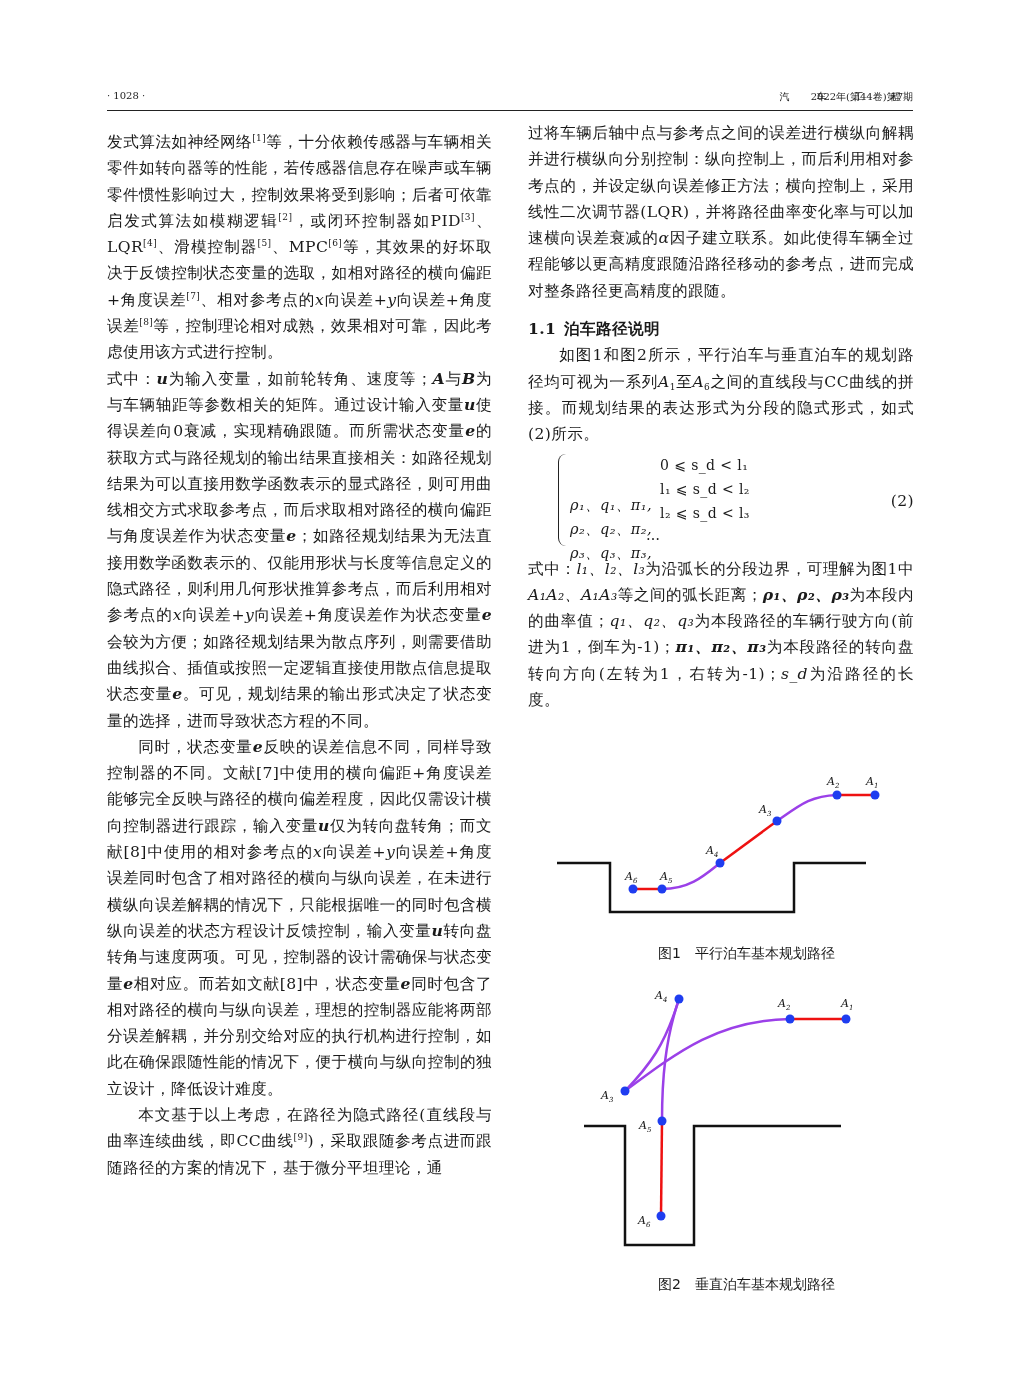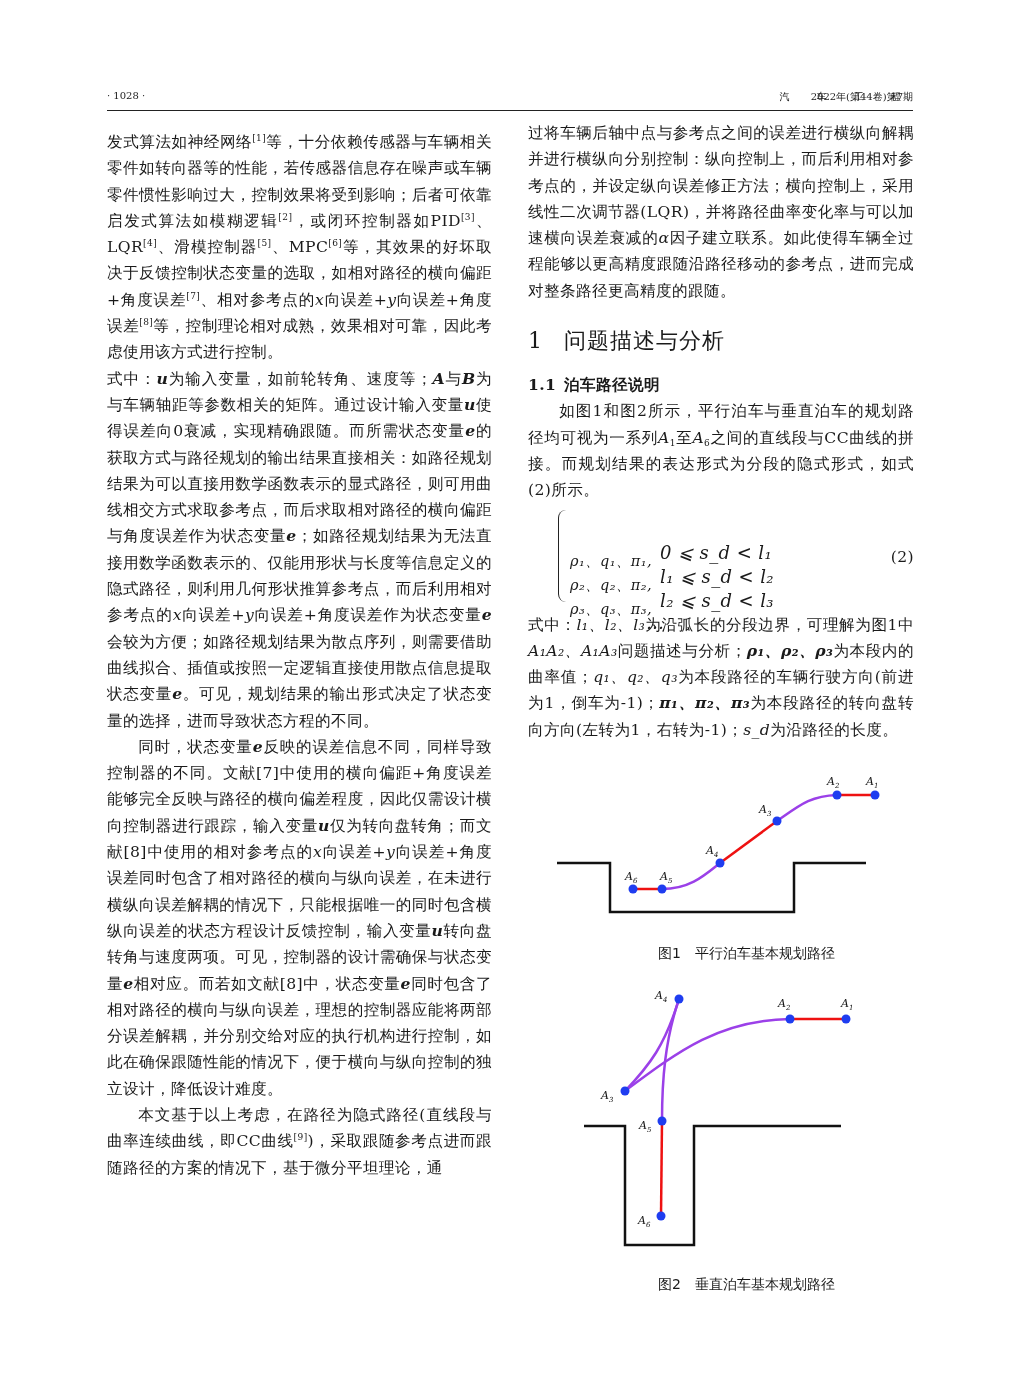--- a/index.html
+++ b/index.html
@@ -23,21 +23,21 @@
   .eq .expr { position:absolute; left:34px; font-weight:bold; font-style:italic; }
   .eq .num { position:absolute; right:0; }
   .sec1 { font-size:22px; margin:22px 0 16px 0; line-height:30px; letter-spacing:1px; }
   .sec1 .n { display:inline-block; width:36px; }
   .sec11 { font-weight:bold; font-size:15.6px; margin-top:12px; font-family:"DejaVu Sans", sans-serif; }
   .sec11 .n { display:inline-block; width:36px; font-family:"DejaVu Serif", serif; }
   .piecewise { position:relative; height:98px; margin:4px 0 6px 0; }
   .piecewise .brace { position:absolute; left:30px; top:2px; width:8px; height:92px;
                       border-left:1.2px solid #222; border-radius:8px 0 0 8px; }
   .piecewise .row { position:absolute; left:42px; font-style:italic; font-size:14.5px;margin-top:40px; }
-  .piecewise .cond { position:absolute; left:132px; font-style:italic; font-size:18px;margin-top:32px; }
+  .piecewise .cond { position:absolute; left:132px; font-size:14px; }
   .piecewise .num { position:absolute; right:0; top:36px; }
   .fig { position:absolute; }
   .caption { position:absolute; font-size:14px; font-family:"DejaVu Sans", sans-serif;margin-left:32px; }
   svg text { font-family:"DejaVu Serif", serif; font-style:italic; }
 </style>
 </head>
 <body>
 
 <div class="header">
   <span class="pg">· 1028 ·</span>
@@ -53,39 +53,38 @@
   <p><span>式中：</span><span class="bi">u</span><span>为输入变量，如前轮转角、速度等；</span><span class="bi">A</span><span>与</span><span class="bi">B</span><span>为与车辆轴距等参数相关的矩阵。通过设计输入变量</span><span class="bi">u</span><span>使得误差向0衰减，实现精确跟随。而所需状态变量</span><span class="bi">e</span><span>的获取方式与路径规划的输出结果直接相关：如路径规划结果为可以直接用数学函数表示的显式路径，则可用曲线相交方式求取参考点，而后求取相对路径的横向偏距与角度误差作为状态变量</span><span class="bi">e</span><span>；如路径规划结果为无法直接用数学函数表示的、仅能用形状与长度等信息定义的隐式路径，则利用几何形状推算参考点，而后利用相对参考点的</span><span class="it">x</span><span>向误差+</span><span class="it">y</span><span>向误差+角度误差作为状态变量</span><span class="bi">e</span><span>会较为方便；如路径规划结果为散点序列，则需要借助曲线拟合、插值或按照一定逻辑直接使用散点信息提取状态变量</span><span class="bi">e</span><span>。可见，规划结果的输出形式决定了状态变量的选择，进而导致状态方程的不同。</span></p>
 
   <p class="indent"><span>同时，状态变量</span><span class="bi">e</span><span>反映的误差信息不同，同样导致控制器的不同。文献[7]中使用的横向偏距+角度误差能够完全反映与路径的横向偏差程度，因此仅需设计横向控制器进行跟踪，输入变量</span><span class="bi">u</span><span>仅为转向盘转角；而文献[8]中使用的相对参考点的</span><span class="it">x</span><span>向误差+</span><span class="it">y</span><span>向误差+角度误差同时包含了相对路径的横向与纵向误差，在未进行横纵向误差解耦的情况下，只能根据唯一的同时包含横纵向误差的状态方程设计反馈控制，输入变量</span><span class="bi">u</span><span>转向盘转角与速度两项。可见，控制器的设计需确保与状态变量</span><span class="bi">e</span><span>相对应。而若如文献[8]中，状态变量</span><span class="bi">e</span><span>同时包含了相对路径的横向与纵向误差，理想的控制器应能将两部分误差解耦，并分别交给对应的执行机构进行控制，如此在确保跟随性能的情况下，便于横向与纵向控制的独立设计，降低设计难度。</span></p>
 
   <p class="indent"><span>本文基于以上考虑，在路径为隐式路径(直线段与曲率连续曲线，即CC曲线</span><sup>[9]</sup><span>)，采取跟随参考点进而跟随路径的方案的情况下，基于微分平坦理论，通</span></p>
 </div>
 
 <div class="col col-right">
   <p><span>过将车辆后轴中点与参考点之间的误差进行横纵向解耦并进行横纵向分别控制：纵向控制上，而后利用相对参考点的，并设定纵向误差修正方法；横向控制上，采用线性二次调节器(LQR)，并将路径曲率变化率与可以加速横向误差衰减的</span><span class="it">α</span><span>因子建立联系。如此使得车辆全过程能够以更高精度跟随沿路径移动的参考点，进而完成对整条路径更高精度的跟随。</span></p>
 
-  <div class="sec1"><span class="n">1</span><span>问题描述与分析</span></div>
 
   <div class="sec11"><span class="n">1.1</span><span>泊车路径说明</span></div>
 
   <p class="indent"><span>如图1和图2所示，平行泊车与垂直泊车的规划路径均可视为一系列</span><span class="it">A</span><sub>1</sub><span>至</span><span class="it">A</span><sub>6</sub><span>之间的直线段与CC曲线的拼接。而规划结果的表达形式为分段的隐式形式，如式(2)所示。</span></p>
 
   <div class="piecewise">
     <div class="brace"></div>
     <span class="row" style="top:0px">ρ₁、q₁、π₁,</span>
     <span class="cond" style="top:0px">0 ⩽ s_d &lt; l₁</span>
     <span class="row" style="top:24px">ρ₂、q₂、π₂,</span>
     <span class="cond" style="top:24px">l₁ ⩽ s_d &lt; l₂</span>
     <span class="row" style="top:48px">ρ₃、q₃、π₃,</span>
     <span class="cond" style="top:48px">l₂ ⩽ s_d &lt; l₃</span>
     <span class="cond" style="top:70px;left:118px">…</span>
     <span class="num">(2)</span>
   </div>
 
-  <p><span>式中：</span><span class="it">l₁、l₂、l₃</span><span>为沿弧长的分段边界，可理解为图1中</span><span class="it">A₁A₂、A₁A₃</span><span>问题描述与分析；</span><span class="bi">ρ₁、ρ₂、ρ₃</span><span>为本段内的曲率值；</span><span class="it">q₁、q₂、q₃</span><span>为本段路径的车辆行驶方向(前进为1，倒车为-1)；</span><span class="bi">π₁、π₂、π₃</span><span>为本段路径的转向盘转向方向(左转为1，右转为-1)；</span><span class="it">s_d</span><span>为沿路径的长度。</span></p>
+  <p><span>式中：</span><span class="it">l₁、l₂、l₃</span><span>为沿弧长的分段边界，可理解为图1中</span><span class="it">A₁A₂、A₁A₃</span><span>等之间的弧长距离；</span><span class="bi">ρ₁、ρ₂、ρ₃</span><span>为本段内的曲率值；</span><span class="it">q₁、q₂、q₃</span><span>为本段路径的车辆行驶方向(前进为1，倒车为-1)；</span><span class="bi">π₁、π₂、π₃</span><span>为本段路径的转向盘转向方向(左转为1，右转为-1)；</span><span class="it">s_d</span><span>为沿路径的长度。</span></p>
 </div>
 
 <svg class="fig" style="left:540px;top:765px" width="360" height="160" viewBox="0 0 360 160">
   <polyline points="17,98 70,98 70,147 254,147 254,98 326,98" fill="none" stroke="#111" stroke-width="2.5"></polyline>
   <line x1="93" y1="124" x2="122" y2="124" stroke="#ee1111" stroke-width="2.5"></line>
   <path d="M122,124 C150,124 165,110 180,98" fill="none" stroke="#9b40e8" stroke-width="2.5"></path>
   <line x1="180" y1="98" x2="237" y2="56" stroke="#ee1111" stroke-width="2.5"></line>
   <path d="M237,56 C260,40 270,31 297,30" fill="none" stroke="#9b40e8" stroke-width="2.5"></path>
   <line x1="297" y1="30" x2="335" y2="30" stroke="#ee1111" stroke-width="2.5"></line>
   <g fill="#1f3df0">

